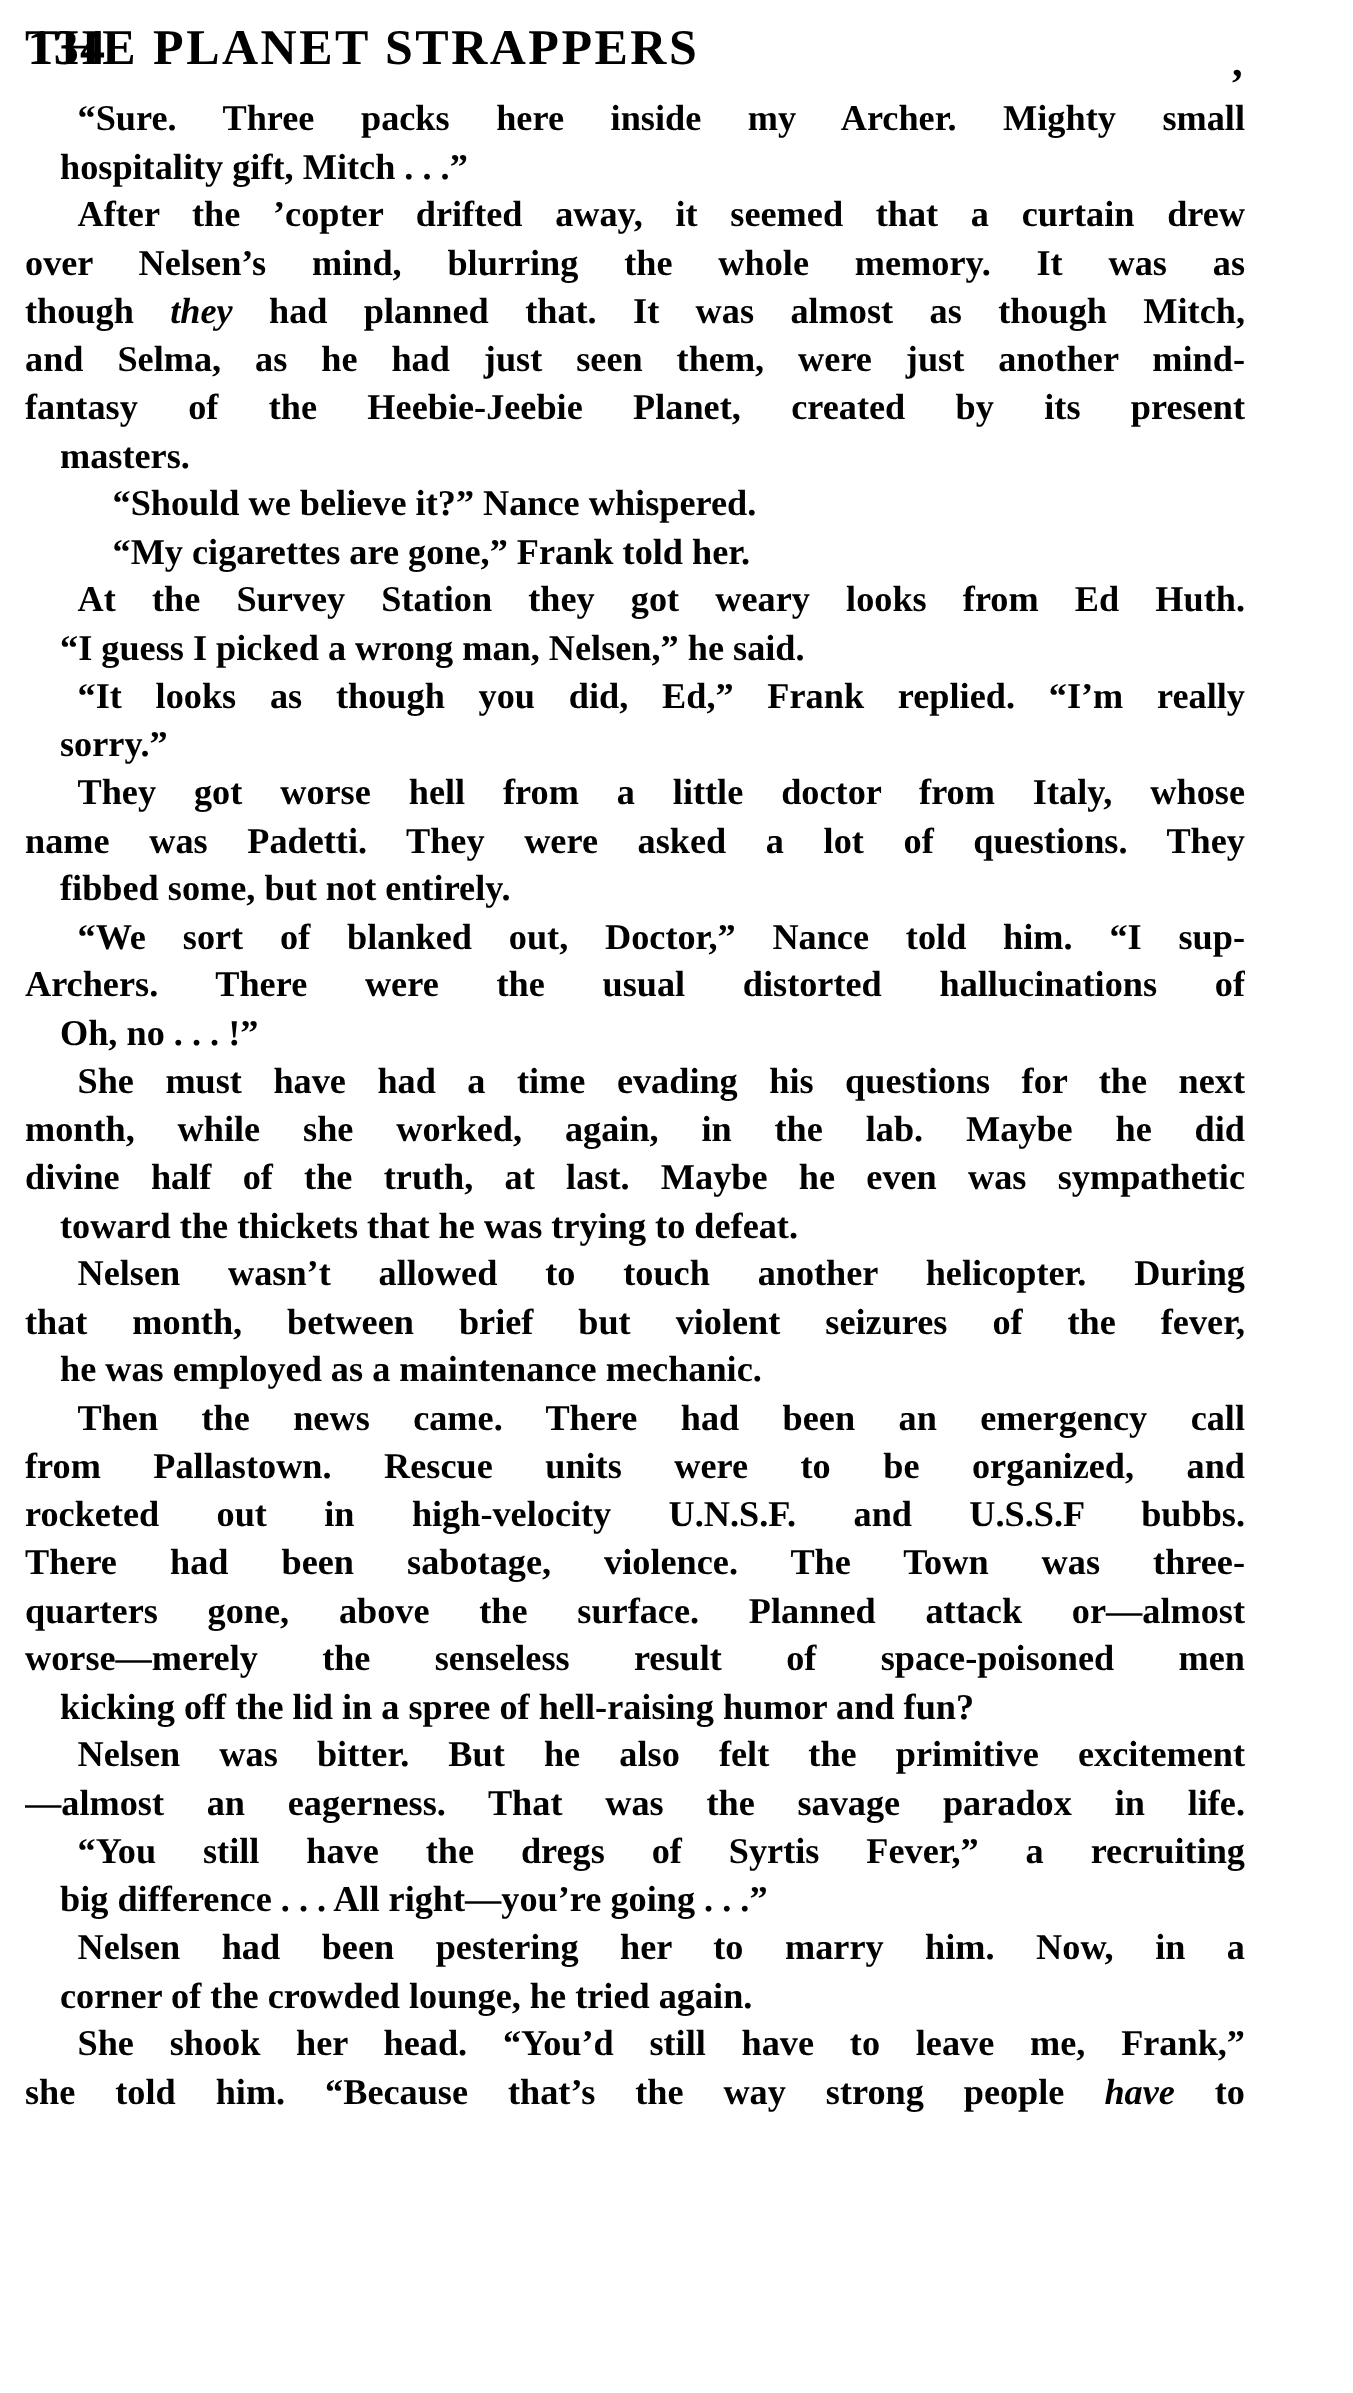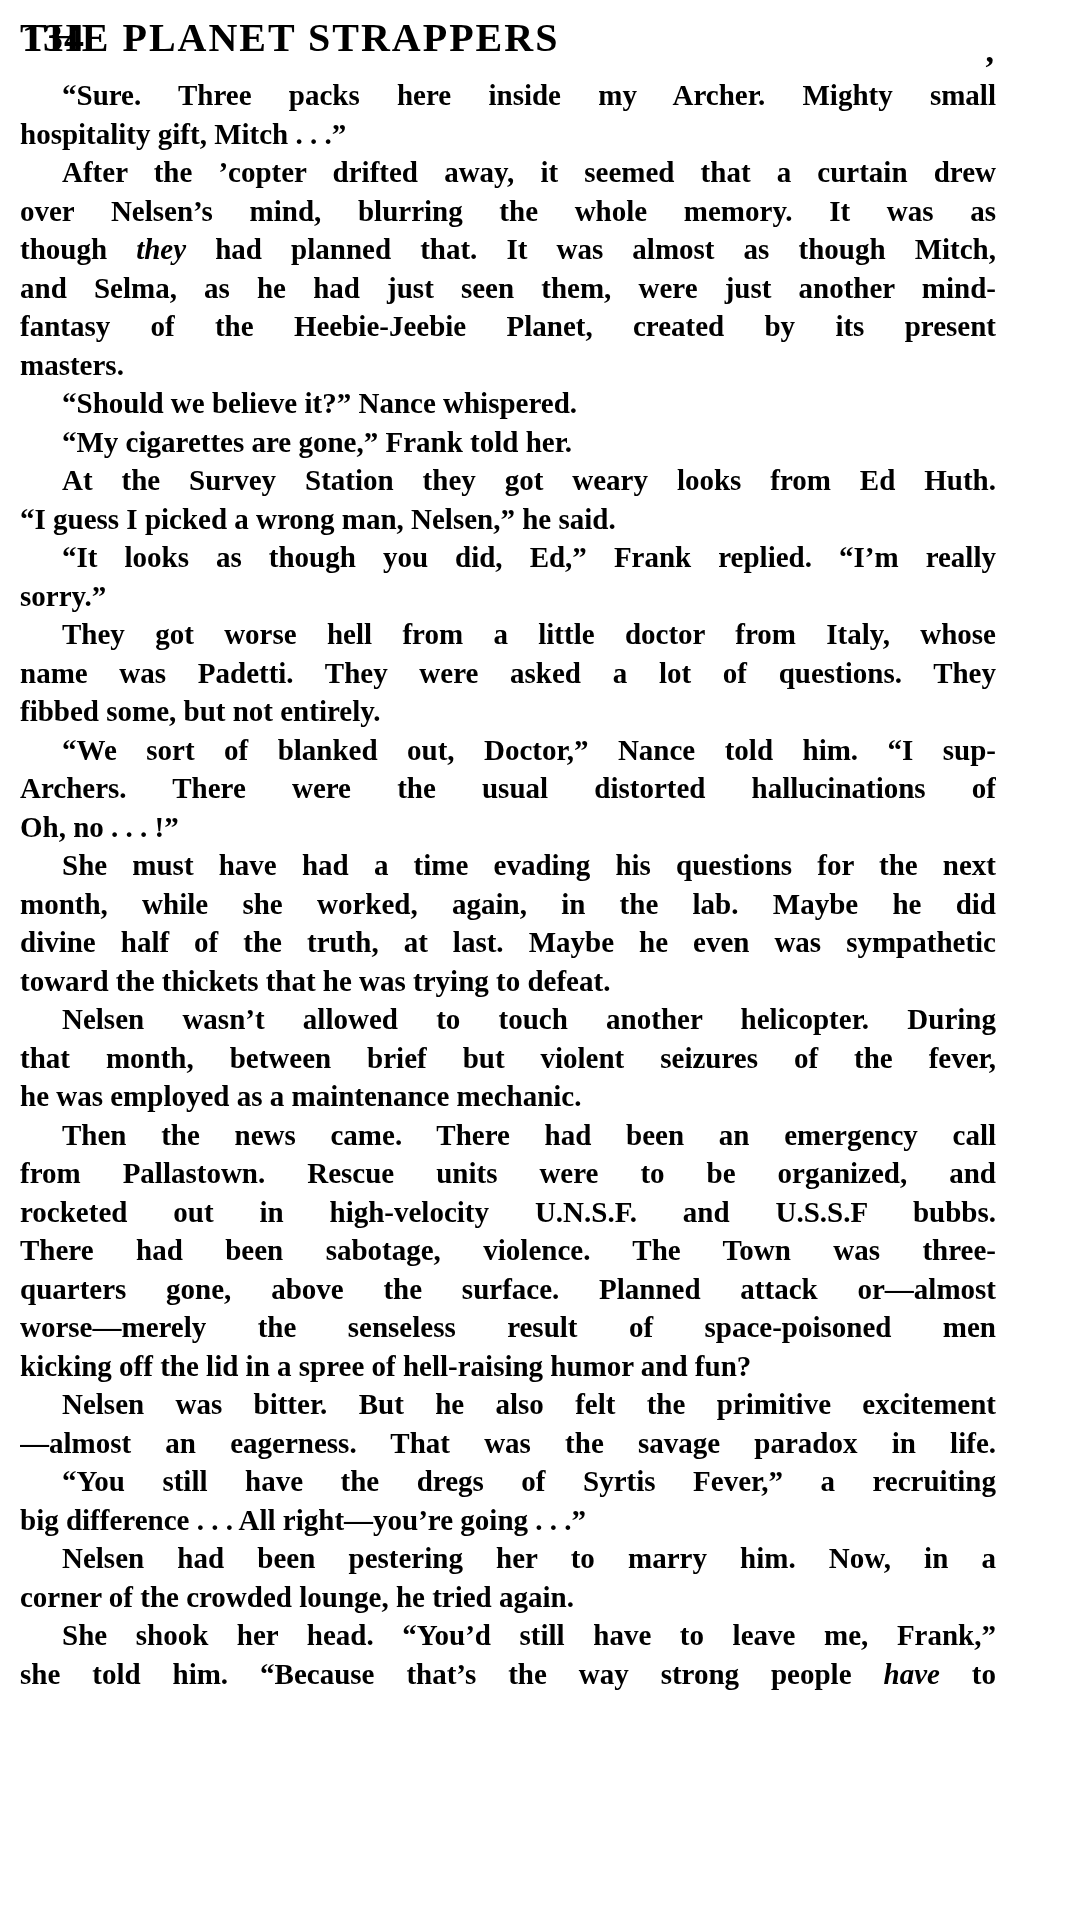--- a/index.html
+++ b/index.html
@@ -57,21 +57,21 @@
     font-family: Liberation Serif, serif;
   }
   .paragraph { margin: 0; }
   .line {
     text-align: justify;
     text-align-last: justify;
     height: 38.5px;
     overflow: hidden;
   }
   .line.first { text-indent: 42px; }
-  .line.last { text-align-last: left; }
+  .line.last { text-align-last: left; margin-left: 28px; }
   .line.full-last { text-align-last: justify; }
   .line em { font-style: italic; }
 </style>
 </head>
 <body>
 
 <div class="page">
   <div class="page-header">
     <span class="page-number">134</span>
     <span class="book-title">THE PLANET STRAPPERS</span>

